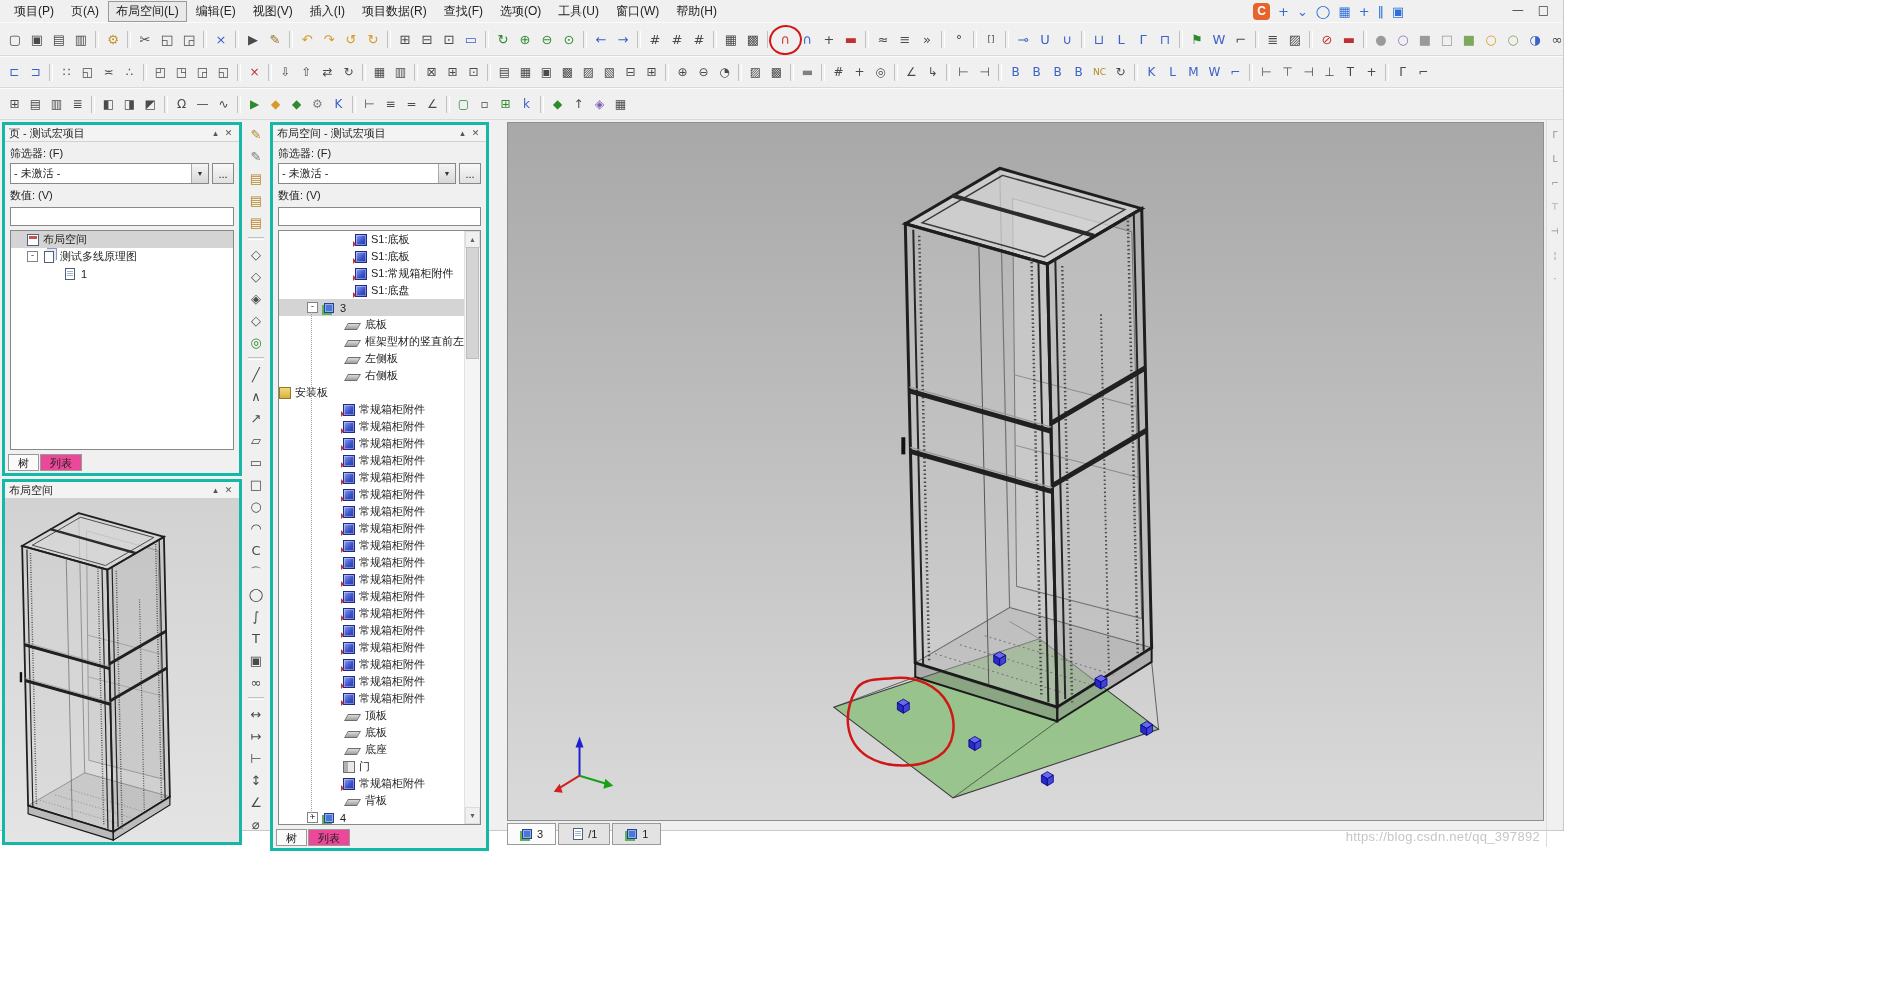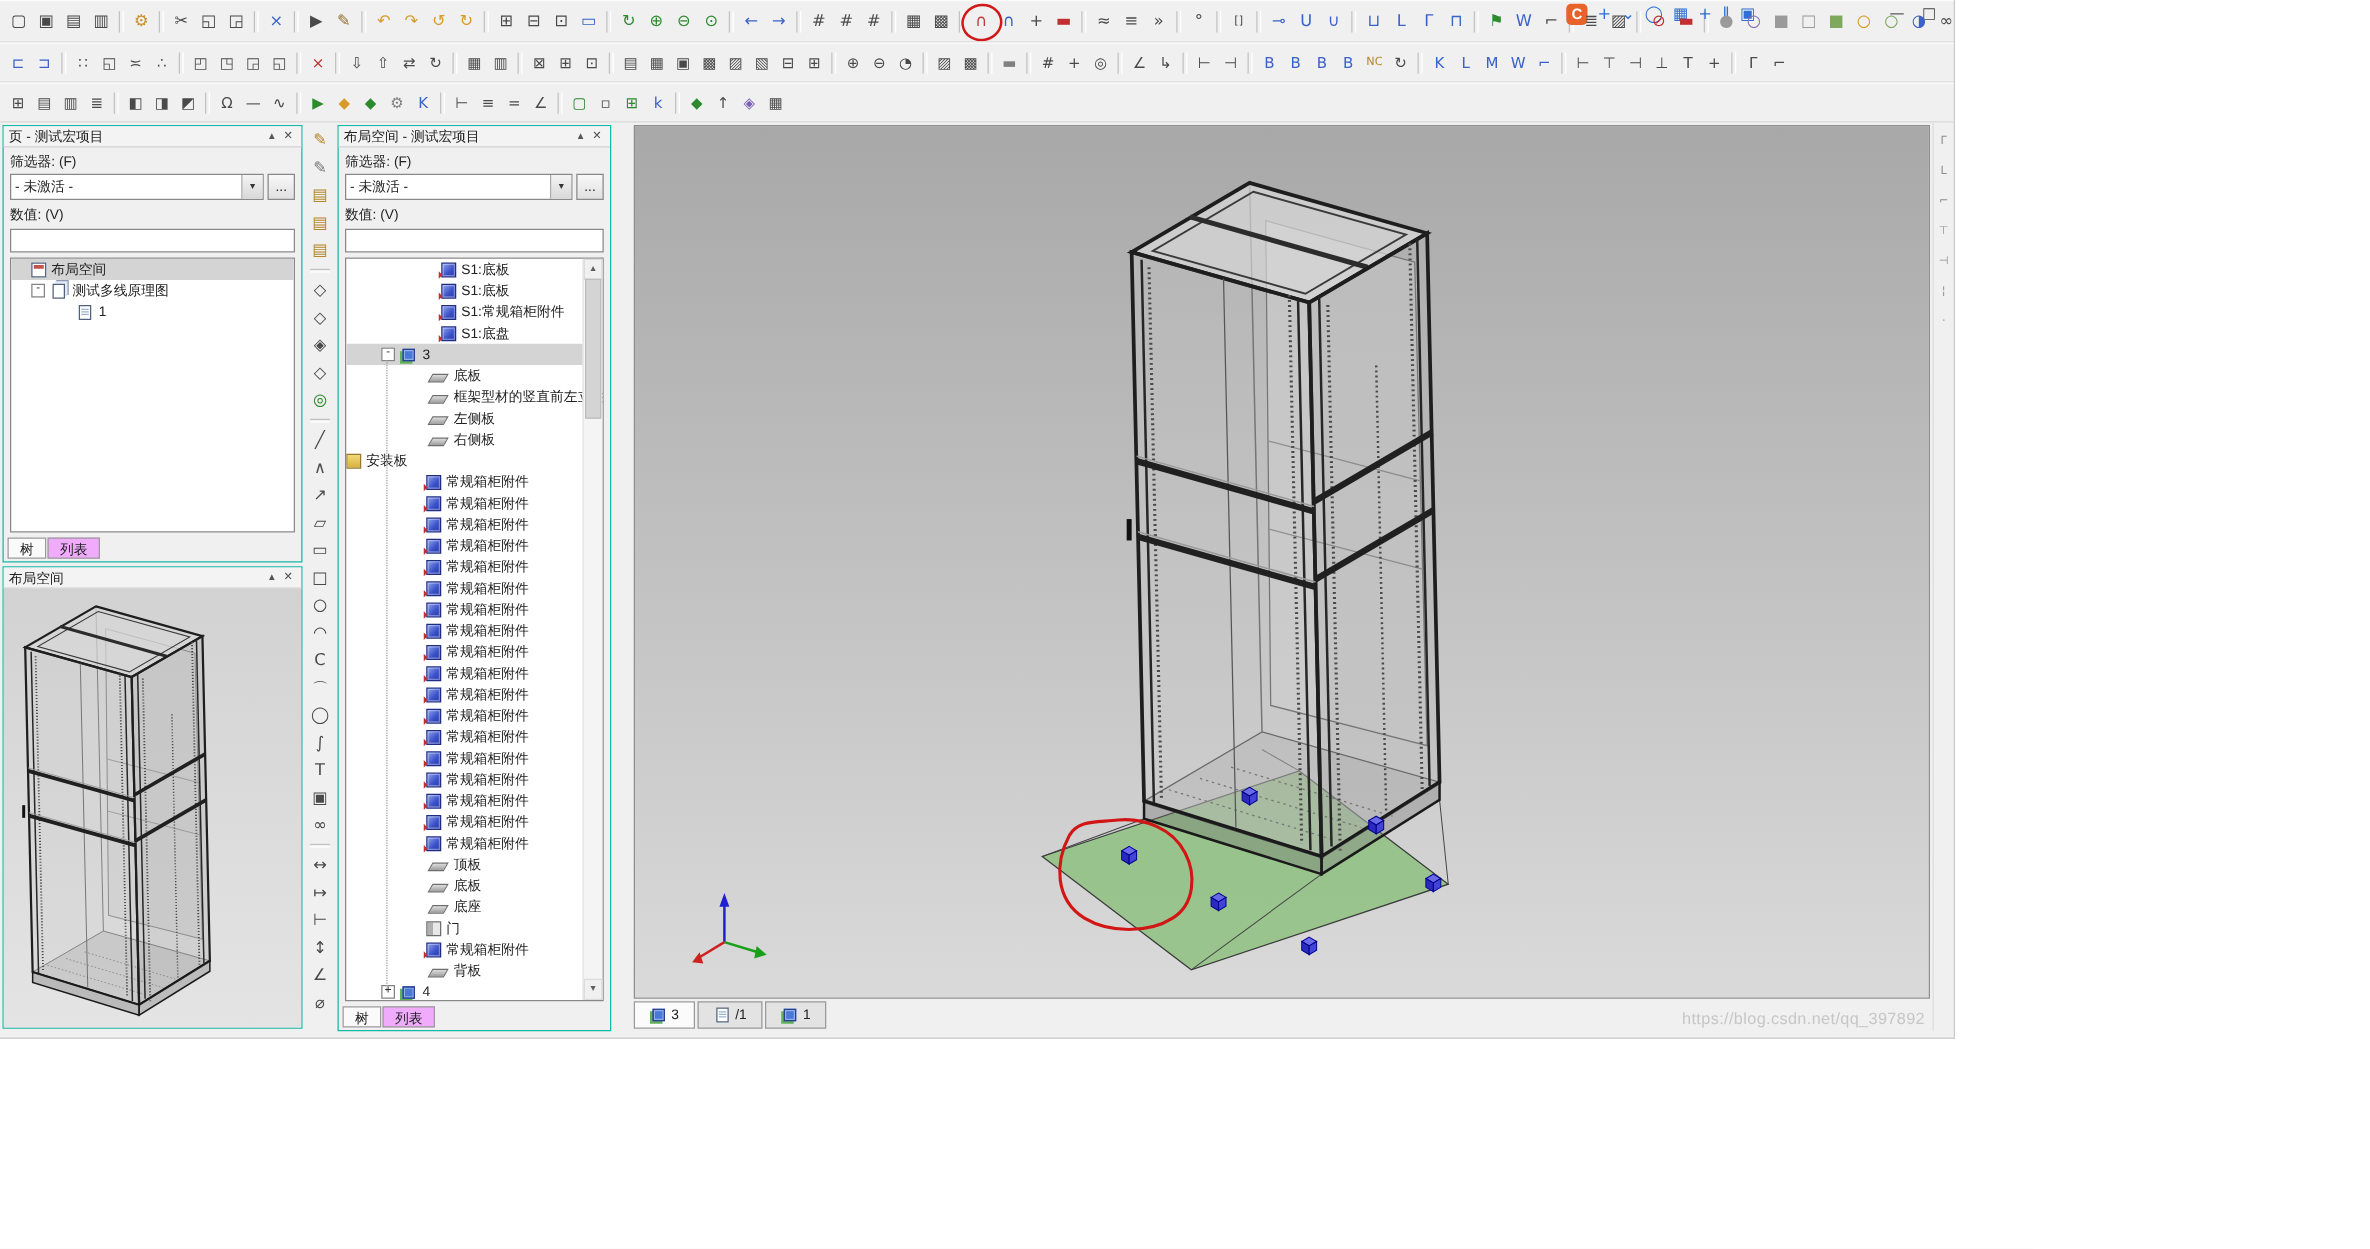--- a/index.html
+++ b/index.html
@@ -26,21 +26,21 @@
        font-family:"DejaVu Sans",sans-serif;font-size:13px;color:#4a4a4a;flex:none;position:relative;
        cursor:default;overflow:visible;}
   #tb2 .tbi,#tb3 .tbi{width:19px;height:18px;font-size:12px;}
   .tbsep{width:2px;height:17px;border-left:1px solid #c2c2c2;border-right:1px solid #ffffff;margin:0 3px;flex:none;}
   .circled::after{content:"";position:absolute;left:-6px;top:-4px;width:29px;height:26px;
        border:2.5px solid #d01818;border-radius:50%;transform:rotate(-10deg);pointer-events:none;}
 
   
   .main{display:flex;height:727px;}
   .leftcol{width:240px;flex:none;display:flex;flex-direction:column;padding:2px 0 2px 2px;gap:3px;min-height:0;}
-  .panel{border:1px solid #14b8a6;background:#f0f0f0;display:flex;flex-direction:column;min-height:0;}
+  .panel{border:3px solid #14b8a6;background:#f0f0f0;display:flex;flex-direction:column;min-height:0;}
   #pages-panel{flex:0 0 348px;}
   #preview-panel{flex:1;}
   .ptitle{height:16px;display:flex;align-items:center;padding:0 4px;background:#f3f3f3;
           border-bottom:1px solid #d2d2d2;flex:none;}
   .ptitle .t{flex:1;}
   .pbtn{width:13px;text-align:center;color:#555;font-size:9px;font-family:"DejaVu Sans",sans-serif;cursor:default;}
   .plabel{padding:4px 5px 2px;flex:none;}
   .crow{display:flex;padding:0 5px;gap:3px;flex:none;}
   .combo{flex:1;height:19px;border:1px solid #888;background:#fff;display:flex;align-items:center;}
   .combo .cv{flex:1;padding:0 3px;white-space:nowrap;overflow:hidden;}
@@ -49,21 +49,21 @@
   .dots{width:20px;height:19px;border:1px solid #888;background:linear-gradient(#f8f8f8,#e0e0e0);
         display:flex;align-items:center;justify-content:center;}
   .vinput{margin:2px 5px 0;height:17px;border:1px solid #888;background:#fff;flex:none;font:inherit;padding:0 3px;}
   .treebox{flex:1;margin:4px 5px;border:1px solid #888;background:#fff;overflow:hidden;position:relative;min-height:0;}
   .trow{height:17px;display:flex;align-items:center;white-space:nowrap;}
   .trow.sel{background:#d4d4d4;}
   .expbox{width:9px;height:9px;border:1px solid #848484;background:#fff;font-size:9px;line-height:7px;
           text-align:center;margin-right:4px;flex:none;font-family:"DejaVu Sans Mono",monospace;color:#333;}
   .tconnector{position:absolute;border-left:1px dotted #9a9a9a;width:0;}
   .ptabs{display:flex;padding:0 0 2px 3px;flex:none;height:17px;}
-  .ptab{padding:1px 9px;border:1px solid #9a9a9a;background:#f0abfc;margin-right:1px;}
+  .ptab{padding:1px 9px;border:1px solid #9a9a9a;background:#ec4899;margin-right:1px;}
   .ptab.active{background:#fafafa;}
 
   
   .ico{width:12px;height:12px;display:inline-block;margin-right:4px;flex:none;box-sizing:border-box;position:relative;}
   .ico-part{background:linear-gradient(135deg,#8fa2ef 0%,#3a50c8 60%,#2a3ca8 100%);border:1px solid #1e2c86;
             box-shadow:inset 0 0 0 1px rgba(255,255,255,.35);}
   .ico-part::after{content:"";position:absolute;left:-3px;bottom:-2px;border:3px solid transparent;border-left-color:#c03030;}
   .ico-plate{width:13px;height:7px;background:linear-gradient(#dcdcdc,#9f9f9f);border:1px solid #6e6e6e;
              transform:skewX(-30deg);margin:3px 6px 0 3px;}
   .ico-mount{background:linear-gradient(#f2d97a,#d8b13c);border:1px solid #97782a;}
@@ -141,20 +141,34 @@
   <path d="M547,298 L642,243 M548,360 L643,305" stroke="#202020" stroke-width="5"></path>
   <rect x="396" y="312" width="4" height="17" fill="#111"></rect>
   <polygon points="410,536 553,580 553,594 410,550" fill="rgba(110,110,110,0.35)" stroke="#1a1a1a" stroke-width="2"></polygon>
   <polygon points="553,580 648,521 648,535 553,594" fill="rgba(130,130,130,0.4)" stroke="#1a1a1a" stroke-width="2"></polygon>
 </g>
 </defs>
 </svg>
 
 <div class="app">
 
+  <div class="menubar" id="menubar">
+      <span class="menu-item">项目(P)</span>
+      <span class="menu-item">页(A)</span>
+      <span class="menu-item active">布局空间(L)</span>
+      <span class="menu-item">编辑(E)</span>
+      <span class="menu-item">视图(V)</span>
+      <span class="menu-item">插入(I)</span>
+      <span class="menu-item">项目数据(R)</span>
+      <span class="menu-item">查找(F)</span>
+      <span class="menu-item">选项(O)</span>
+      <span class="menu-item">工具(U)</span>
+      <span class="menu-item">窗口(W)</span>
+      <span class="menu-item">帮助(H)</span>
+    </div>
   <div class="overlay" id="overlay">
     <span class="ov-logo" id="ovlogo">C</span>
   <span class="ov-i">+</span>
       <span class="ov-i">⌄</span>
       <span class="ov-i">◯</span>
       <span class="ov-i">▦</span>
       <span class="ov-i">+</span>
       <span class="ov-i">‖</span>
       <span class="ov-i">▣</span>
     </div>

